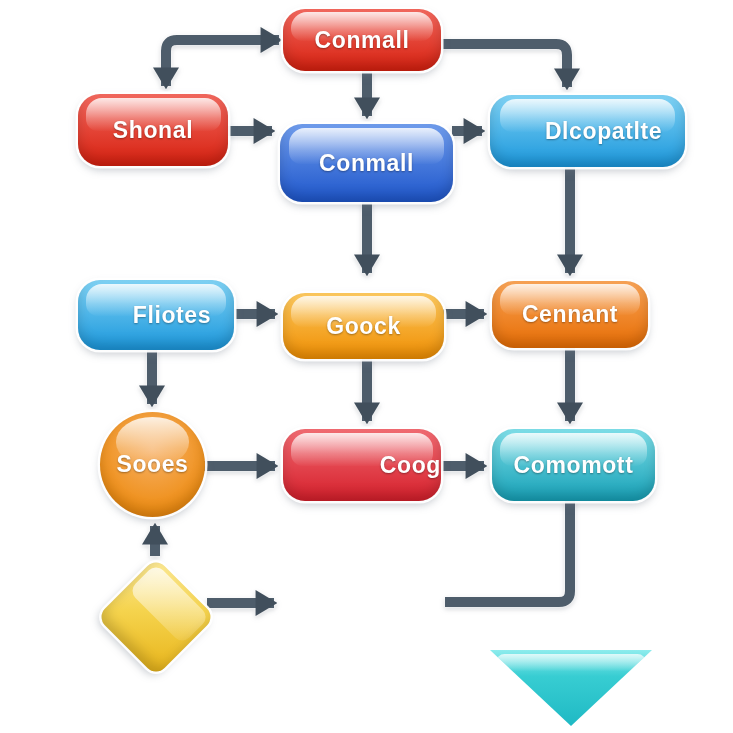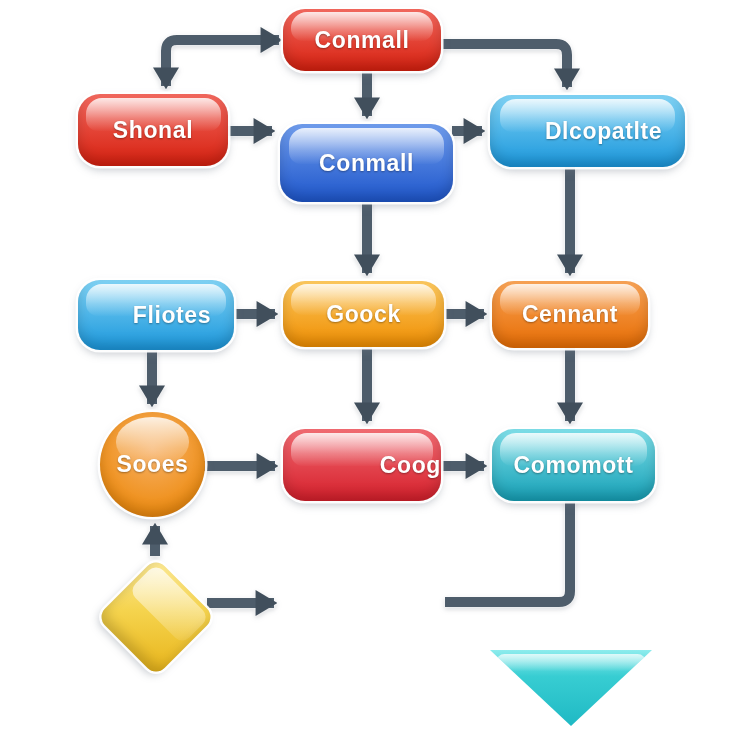--- a/index.html
+++ b/index.html
@@ -21,21 +21,21 @@
   }
   .gloss{
     position:absolute;left:5%;right:5%;top:5%;height:46%;z-index:2;pointer-events:none;
     border-radius:16px 16px 12px 12px;
     background:linear-gradient(180deg, rgba(255,255,255,.85), rgba(255,255,255,.28) 62%, rgba(255,255,255,.02));
   }
   
   .c-red     {background:linear-gradient(180deg,#f2685e,#d6200f);}
   .c-blue    {background:linear-gradient(180deg,#6f9cec,#1e56cb);}
   .c-sky     {background:linear-gradient(180deg,#7fd2f4,#1b97dc);padding-left:32px;}
-  .c-amber   {background:linear-gradient(180deg,#fcc85e,#ef8e02);}
+  .c-amber   {background:linear-gradient(180deg,#fcc85e,#ef8e02);margin-top:12px;}
   .c-orange  {background:linear-gradient(180deg,#f8a356,#e76d04);}
   .c-crimson {background:linear-gradient(180deg,#f16b72,#d51f2b);justify-content:flex-end;}
   .c-teal    {background:linear-gradient(180deg,#7edee8,#16a0b6);}
   .c-purple  {background:linear-gradient(180deg,#b774e4,#8226c2);}
   
   .shape-circle{border-radius:50%;background:radial-gradient(circle at 50% 35%,#f7b269,#ee8d14 72%,#de7806);}
   .shape-circle .gloss{left:15%;width:70%;right:auto;top:5%;height:47%;border-radius:50%;}
   
   .shape-diamond{
     transform:rotate(45deg);border-radius:12px;

